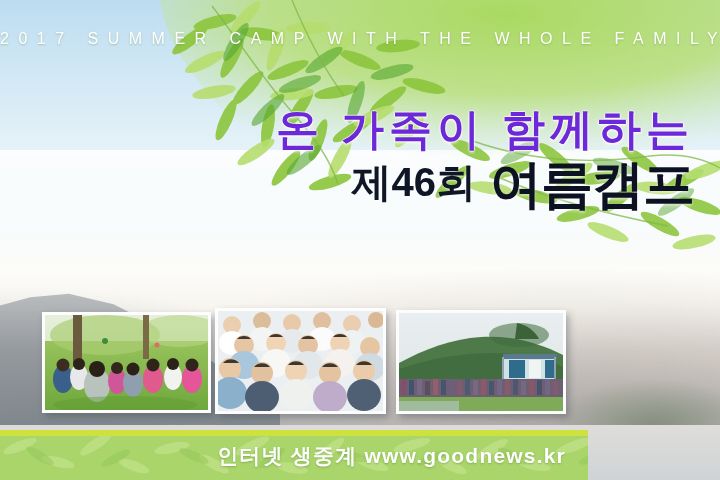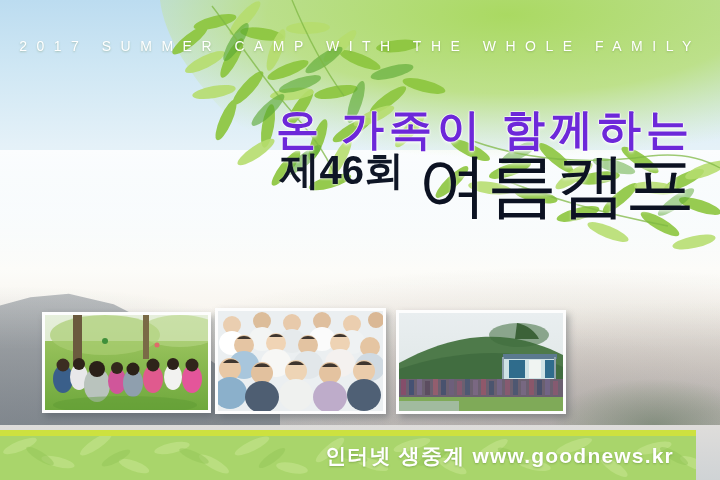--- a/index.html
+++ b/index.html
@@ -56,77 +56,76 @@
   }
 
   
   .canopy{position:absolute;top:0;left:0;width:720px;height:300px;}
   .canopy svg{display:block;}
 
   
   .strip-text{
     position:absolute;top:30px;left:0;width:720px;
     text-align:center;
-    font-size:14px;
+    font-size:16px;
     letter-spacing:9.5px;
     color:#ffffff;
     font-weight:400;
     text-shadow:0 1px 2px rgba(90,120,60,.35);
     white-space:nowrap;
-    margin-top:8px;
   }
 
   
   .title-wrap{position:absolute;right:26px;top:108px;text-align:right;}
   .title-line1{
     font-size:43px;
     font-weight:bold;
     letter-spacing:5px;
     color:#6d28d9;
     line-height:1;
     text-shadow:
        1px 0 0 rgba(255,255,255,.55),
       -1px 0 0 rgba(255,255,255,.55),
        0 1px 0 rgba(255,255,255,.55),
        0 -1px 0 rgba(255,255,255,.55),
        0 2px 3px rgba(255,255,255,.65);
   }
   .title-line2{
-    margin-top:0;
-    display:flex;align-items:flex-start;justify-content:flex-end;
+    margin-top:8px;
+    display:flex;align-items:center;justify-content:flex-end;
     line-height:.98;
   }
   .title-small{
     font-size:40px;font-weight:bold;color:#0f1626;
     letter-spacing:0px;
     margin-right:14px;margin-bottom:4px;
     text-shadow:0 1px 2px rgba(255,255,255,.7);
   }
   .title-big{
-    font-size:70px;font-weight:normal;color:#0c1222;
+    font-size:52px;font-weight:bold;color:#0c1222;
     letter-spacing:-1px;
     text-shadow:0 2px 3px rgba(255,255,255,.55);
   }
 
   
   .photo{
     position:absolute;
     border:3px solid #fdfdfd;
     box-shadow:3px 4px 7px rgba(60,70,80,.38);
     overflow:hidden;
     background:#cfd8c8;
   }
   .photo svg{display:block;width:100%;height:100%;}
   #photo-1{left:42px;top:312px;width:163px;height:95px;}
   #photo-2{left:215px;top:308px;width:165px;height:100px;}
   #photo-3{left:396px;top:310px;width:164px;height:98px;}
 
   
   .bottom-bar{
-    position:absolute;left:0;bottom:0;width:696px;height:50px;
+    position:absolute;left:0;bottom:0;width:588px;height:50px;
     background:#a9d56b;
     overflow:hidden;
   }
   .bottom-rule{
     position:absolute;left:0;top:0;width:720px;height:6px;
     background:#cde13f;
   }
   .bottom-leaves{position:absolute;left:0;top:6px;width:720px;height:44px;}
   .bottom-text{
     position:absolute;right:22px;top:12px;

